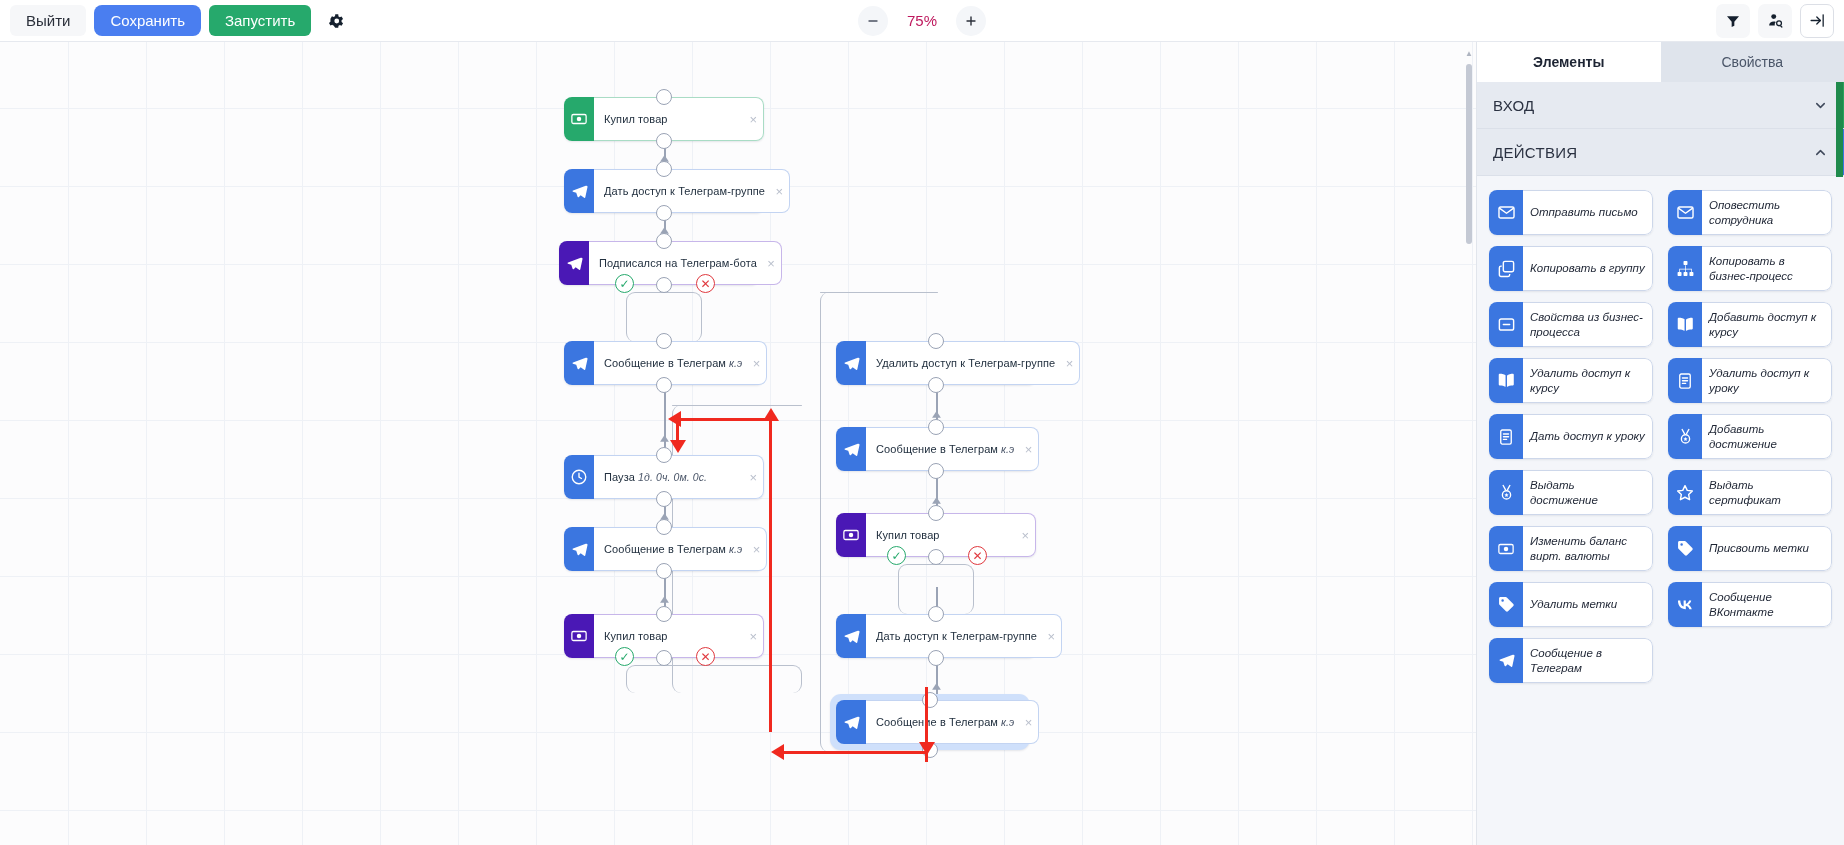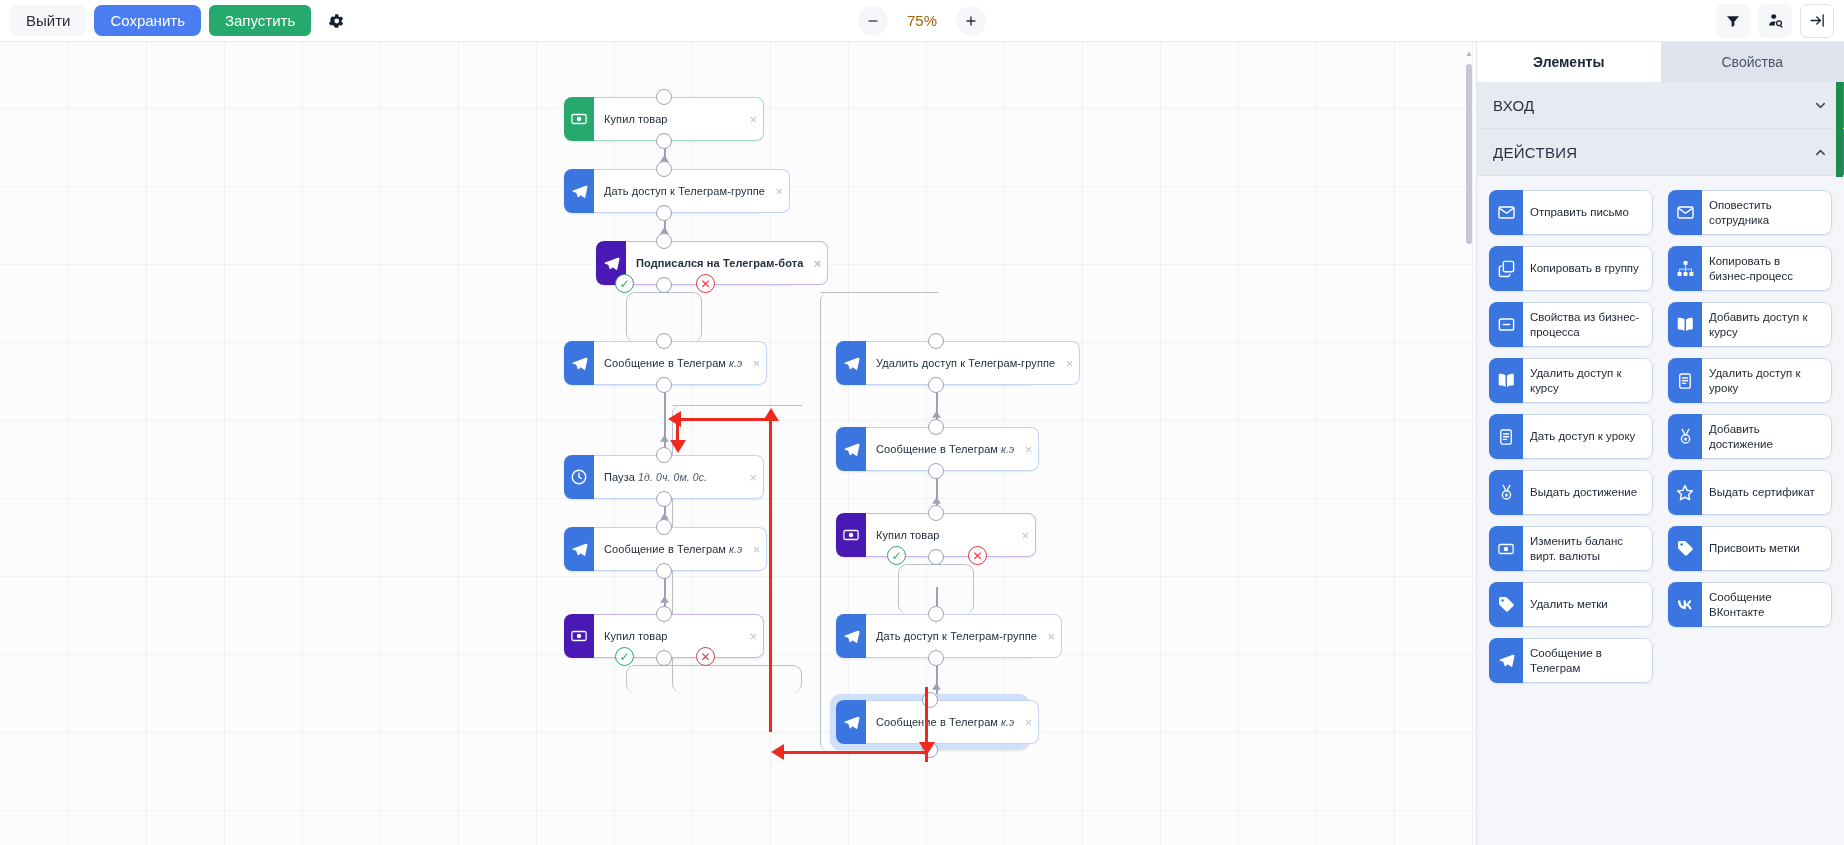--- a/index.html
+++ b/index.html
@@ -30,21 +30,21 @@
   }
   .tb-center {
     position: absolute; left: 50%; transform: translateX(-50%);
     display: flex; align-items: center; gap: 12px;
   }
   .zoom-btn {
     width: 30px; height: 30px; border-radius: 50%; background: #f4f6f9;
     border: none; cursor: pointer; display: flex; align-items: center; justify-content: center;
     color: #4b5162;
   }
-  .zoom-val { font-size: 15px; color: #a16207; min-width: 44px; text-align: center; }
+  .zoom-val { font-size: 15px; color: #be185d; min-width: 44px; text-align: center; }
   .tb-right { margin-left: auto; display: flex; align-items: center; gap: 8px; }
   .sq-btn {
     width: 34px; height: 34px; border-radius: 7px; background: #f6f7f9; border: none;
     display: flex; align-items: center; justify-content: center; cursor: pointer; color: #1d2433;
   }
   .sq-btn.outlined { background: #fff; border: 1px solid #dcdfe6; }
 
   
   .body { flex: 1; display: flex; position: relative; min-height: 0; }
 
@@ -135,21 +135,21 @@
   .tab.active { background: #fff; color: #1d2433; font-weight: bold; }
   .acc-head {
     height: 47px; min-height: 47px; background: #e6eaf1; border-bottom: 1px solid #dbe0e9;
     display: flex; align-items: center; padding: 0 16px; cursor: pointer;
     font-size: 15px; color: #2b3242; letter-spacing: .3px; position: relative;
   }
   .acc-head .chev { margin-left: auto; color: #404a5c; font-size: 13px; }
   .acc-head .edge { position: absolute; right: 0; top: 0; bottom: 0; width: 5px; }
   .panel-scroll { flex: 1; overflow: hidden; position: relative; }
   .grid-items {
-    display: grid; grid-template-columns: 1fr 1fr; gap: 11px 15px; padding: 14px 12px 14px 12px;
+    display: grid; grid-template-columns: 1fr 1fr; gap: 11px 15px; padding: 14px 12px 14px 12px; font-style: italic;
   }
   .gi {
     display: flex; align-items: stretch; height: 45px; border-radius: 8px;
     background: #fff; box-shadow: 0 1px 2px rgba(30,40,70,.09); cursor: pointer; overflow: hidden;
   }
   .gi .gicon {
     width: 34px; min-width: 34px; background: #3b76e0; color: #fff;
     display: flex; align-items: center; justify-content: center;
   }
   .gi .glabel {
@@ -332,21 +332,21 @@
                 <path d="M21.8 3.4 2.9 10.7c-1 .4-1 1.2-.2 1.5l4.7 1.5 1.8 5.5c.2.6.4.9 1 .9.5 0 .7-.2 1-.5l2.4-2.3 4.9 3.6c.9.5 1.5.2 1.7-.8l3.1-14.6c.3-1.2-.5-1.8-1.5-1.1z"></path>
               </svg>
             </div>
             <div class="nbody">
               <div class="nlabel">Дать доступ к Телеграм-группе</div>
               <span class="nclose">×</span>
             </div>
           </div>
           <div class="port" style="left: 656px; top: 119px;"></div>
           <div class="port" style="left: 656px; top: 163px;"></div>
-          <div class="node purple" style="left: 596px; top: 199px; width: 200px; font-weight: bold;">
+          <div class="node purple" style="left: 559px; top: 199px; width: 200px;">
             <div class="nicon">
               <svg width="17" height="17" viewBox="0 0 24 24" fill="#fff">
                 <path d="M21.8 3.4 2.9 10.7c-1 .4-1 1.2-.2 1.5l4.7 1.5 1.8 5.5c.2.6.4.9 1 .9.5 0 .7-.2 1-.5l2.4-2.3 4.9 3.6c.9.5 1.5.2 1.7-.8l3.1-14.6c.3-1.2-.5-1.8-1.5-1.1z"></path>
               </svg>
             </div>
             <div class="nbody">
               <div class="nlabel">Подписался на Телеграм-бота</div>
               <span class="nclose">×</span>
             </div>
           </div>

